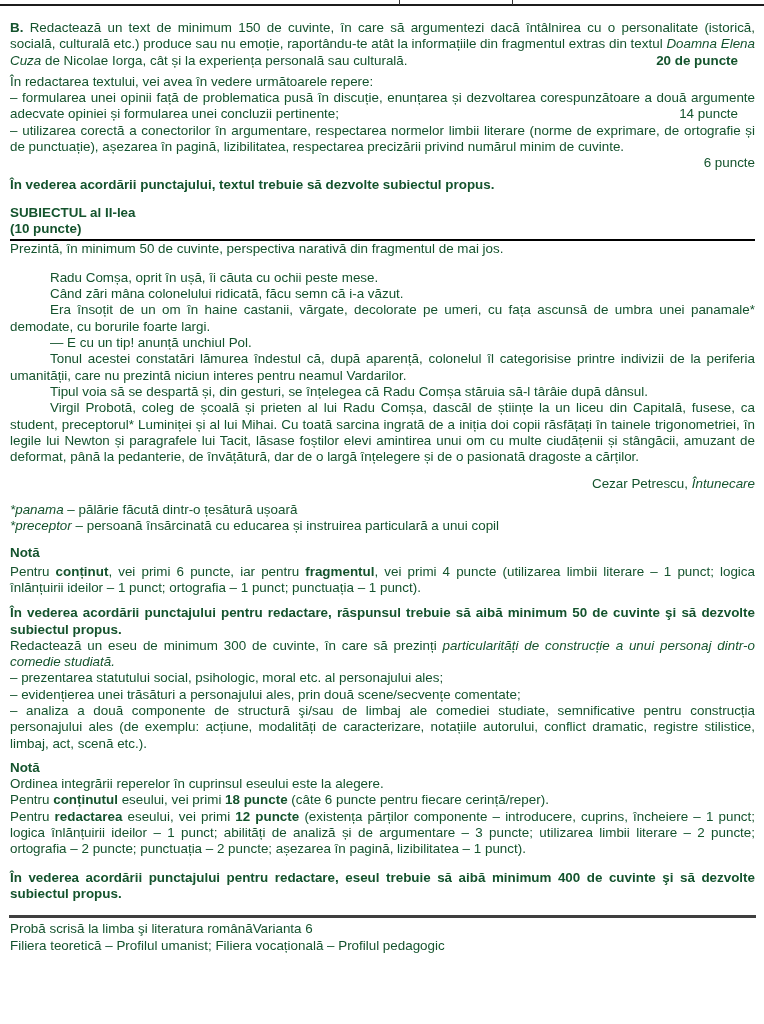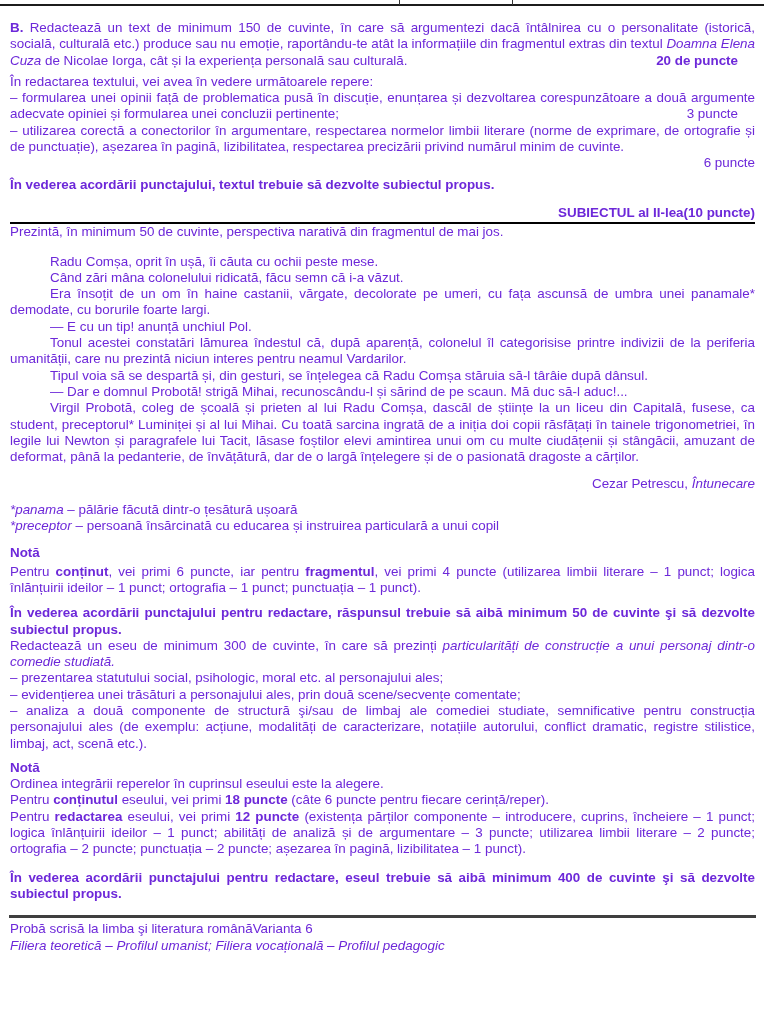--- a/index.html
+++ b/index.html
@@ -2,21 +2,21 @@
 <html><head>
 <meta charset="utf-8">
 <style>
   html, body { margin: 0; padding: 0; background: #ffffff; }
   .page {
     position: relative;
     width: 764px;
     height: 1024px;
     overflow: hidden;
     background: #ffffff;
-    color: #6d28d9;
+    color: #14532d;
     font-family: "Liberation Sans", sans-serif;
     font-size: 13.4px;
     line-height: 16.3px;
   }
   
   .top-rule { position: absolute; left: 0; right: 0; top: 4px; height: 2px; background: #1c1c1c; }
   .top-tick { position: absolute; top: 0; width: 1px; height: 5px; background: #333333; }
   .tick-1 { left: 399px; }
   .tick-2 { left: 512px; }
 
@@ -33,31 +33,32 @@
   .mt-l { margin-top: 12px; }
 
   .sec-header {
     display: flex;
     justify-content: flex-end;
     align-items: baseline;
     font-weight: bold;
     border-bottom: 2px solid #000000;
     padding-bottom: 1px;
     margin-top: 12px;
+    flex-direction: column;
   }
   .quote { margin-top: 13px; }
   .quote .p { text-indent: 40px; }
   .attribution { margin-top: 11px; }
   .footnotes { margin-top: 9px; }
   .note-heading { font-weight: bold; margin-top: 11px; }
   .note-body { margin-top: 2px; }
 
   .footer-sep { height: 3px; background: #3f3f3f; margin-top: 13px; margin-left: -1px; margin-right: -1px; }
   .footer-row { display: flex; margin-top: 3px; }
-  .footer-line2 { font-style: italic; }
+  .footer-line2 { }
 </style>
 </head>
 <body>
 
 <div class="page">
 
   <div class="top-rule"></div>
   <div class="top-tick tick-1"></div>
   <div class="top-tick tick-2"></div>
 
@@ -65,21 +66,21 @@
 
     <p class="p">
       <span class="b">B.</span><span> Redactează un text de minimum 150 de cuvinte, în care să argumentezi dacă întâlnirea cu o personalitate (istorică, socială, culturală etc.) produce sau nu emoție, raportându-te atât la informațiile din fragmentul extras din textul </span><span class="i">Doamna Elena Cuza</span><span> de Nicolae Iorga, cât și la experiența personală sau culturală.</span>
       <span class="pts b">20 de puncte</span>
     </p>
 
     <p class="p mt-s">În redactarea textului, vei avea în vedere următoarele repere:</p>
 
     <p class="p">
       <span>– formularea unei opinii față de problematica pusă în discuție, enunțarea și dezvoltarea corespunzătoare a două argumente adecvate opiniei și formularea unei concluzii pertinente;</span>
-      <span class="pts">3 puncte</span>
+      <span class="pts">14 puncte</span>
     </p>
 
     <p class="p">– utilizarea corectă a conectorilor în argumentare, respectarea normelor limbii literare (norme de exprimare, de ortografie și de punctuație), așezarea în pagină, lizibilitatea, respectarea precizării privind numărul minim de cuvinte.</p>
     <p class="p right">6 puncte</p>
 
     <p class="p b mt-s">În vederea acordării punctajului, textul trebuie să dezvolte subiectul propus.</p>
 
     <div class="sec-header">
       <span>SUBIECTUL al II-lea</span>
       <span>(10 puncte)</span>
@@ -87,21 +88,20 @@
 
     <p class="p">Prezintă, în minimum 50 de cuvinte, perspectiva narativă din fragmentul de mai jos.</p>
 
     <div class="quote">
       <p class="p">Radu Comșa, oprit în ușă, îi căuta cu ochii peste mese.</p>
       <p class="p">Când zări mâna colonelului ridicată, făcu semn că i-a văzut.</p>
       <p class="p">Era însoțit de un om în haine castanii, vărgate, decolorate pe umeri, cu fața ascunsă de umbra unei panamale* demodate, cu borurile foarte largi.</p>
       <p class="p">— E cu un tip! anunță unchiul Pol.</p>
       <p class="p">Tonul acestei constatări lămurea îndestul că, după aparență, colonelul îl categorisise printre indivizii de la periferia umanității, care nu prezintă niciun interes pentru neamul Vardarilor.</p>
       <p class="p">Tipul voia să se despartă și, din gesturi, se înțelegea că Radu Comșa stăruia să-l târâie după dânsul.</p>
-      <p class="p">— Dar e domnul Probotă! strigă Mihai, recunoscându-l și sărind de pe scaun. Mă duc să-l aduc!...</p>
       <p class="p">Virgil Probotă, coleg de școală și prieten al lui Radu Comșa, dascăl de științe la un liceu din Capitală, fusese, ca student, preceptorul* Luminiței și al lui Mihai. Cu toată sarcina ingrată de a iniția doi copii răsfățați în tainele trigonometriei, în legile lui Newton și paragrafele lui Tacit, lăsase foștilor elevi amintirea unui om cu multe ciudățenii și stângăcii, amuzant de deformat, până la pedanterie, de învățătură, dar de o largă înțelegere și de o pasionată dragoste a cărților.</p>
     </div>
 
     <p class="p right attribution">
       <span>Cezar Petrescu, </span><span class="i">Întunecare</span>
     </p>
 
     <div class="footnotes">
       <p class="p">
         <span class="i">*panama</span><span> – pălărie făcută dintr-o țesătură ușoară</span>

